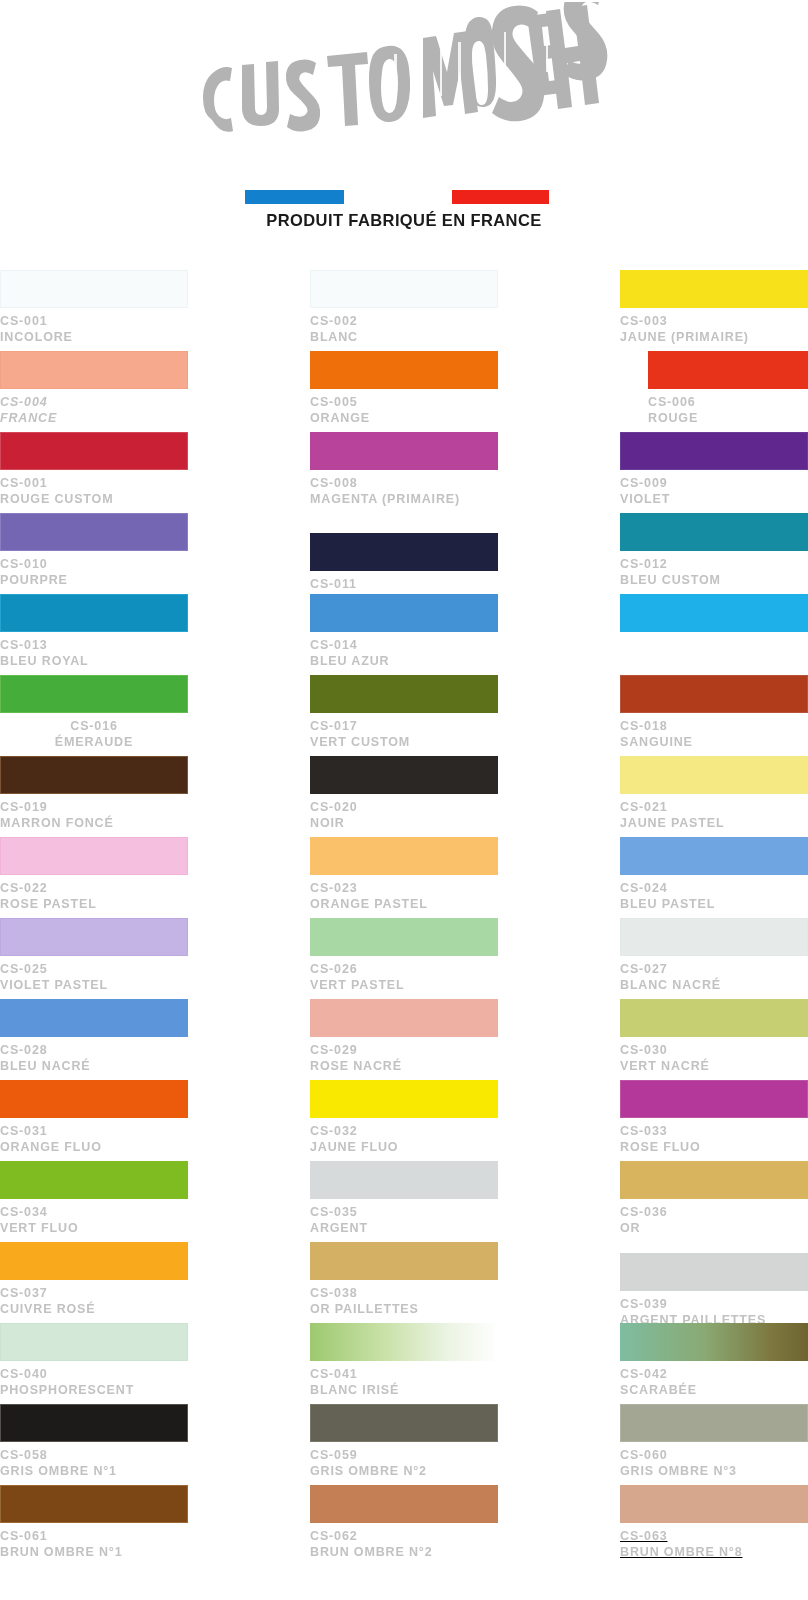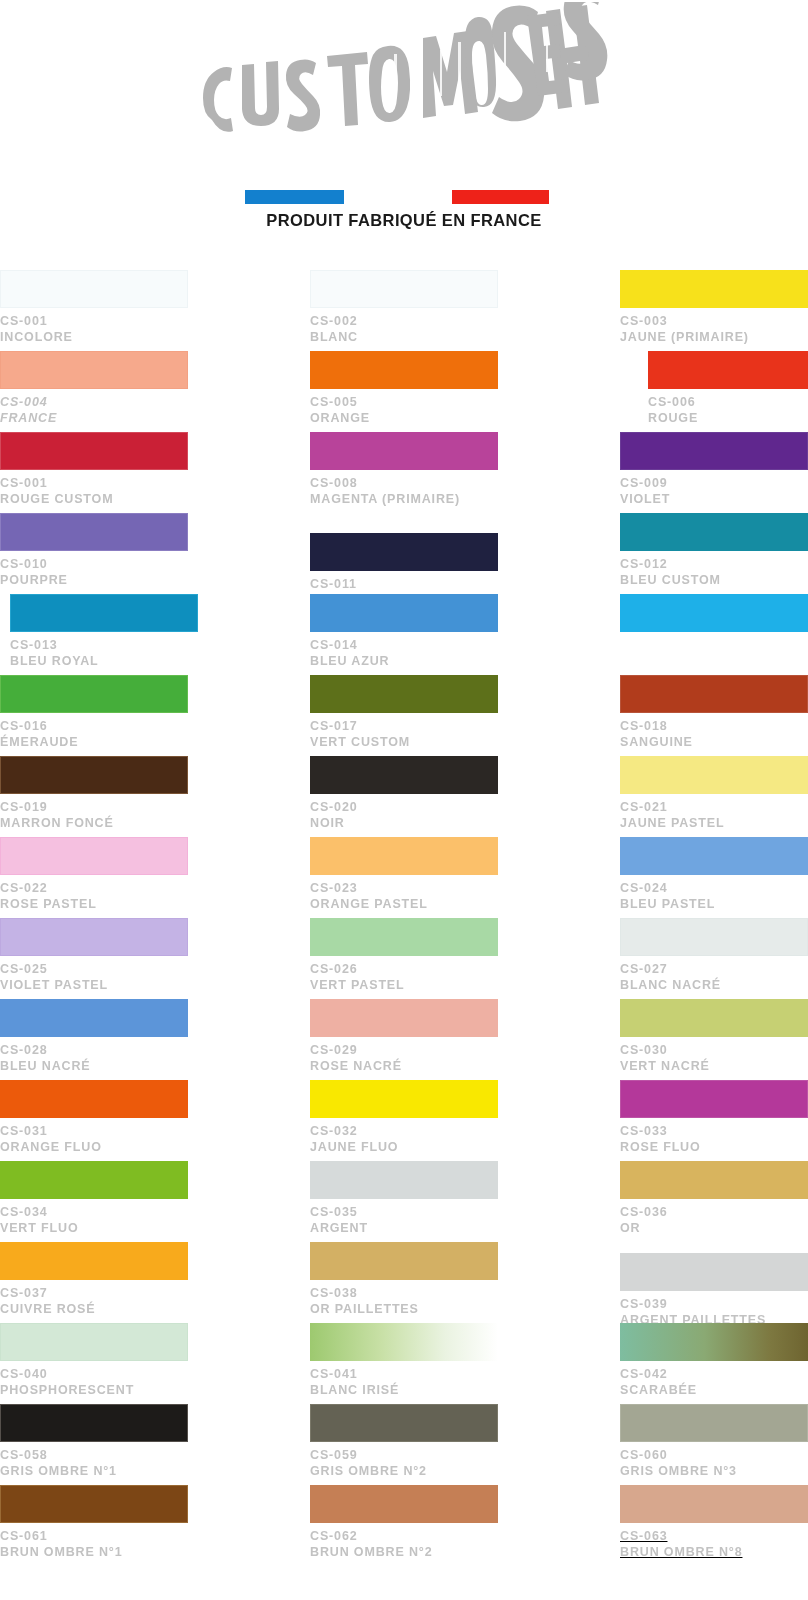--- a/index.html
+++ b/index.html
@@ -209,38 +209,38 @@
         <span class="name">INDIGO</span>
       </div>
     </div>
     <div class="cell" style="left: 620px; top: 243px;">
       <div class="swatch" style="background: rgb(21, 140, 162); box-shadow: rgb(21, 140, 162) 0px 0px 0px 1px inset;"></div>
       <div class="labels">
         <span class="code">CS-012</span>
         <span class="name">BLEU CUSTOM</span>
       </div>
     </div>
-    <div class="cell" style="left: 0px; top: 324px; margin-left: 10px;">
+    <div class="cell" style="left: 0px; top: 324px;">
       <div class="swatch" style="background: rgb(14, 143, 190); box-shadow: rgb(37, 164, 207) 0px 0px 0px 1px inset;"></div>
       <div class="labels">
         <span class="code">CS-013</span>
         <span class="name">BLEU ROYAL</span>
       </div>
     </div>
     <div class="cell" style="left: 310px; top: 324px;">
       <div class="swatch" style="background: rgb(67, 146, 213); box-shadow: rgb(67, 146, 213) 0px 0px 0px 1px inset;"></div>
       <div class="labels">
         <span class="code">CS-014</span>
         <span class="name">BLEU AZUR</span>
       </div>
     </div>
     <div class="cell" style="left: 620px; top: 324px;">
       <div class="swatch" style="background: rgb(30, 176, 232); box-shadow: rgb(30, 176, 232) 0px 0px 0px 1px inset;"></div>
     </div>
-    <div class="cell" style="left: 0px; top: 405px;">
+    <div class="cell" style="left: 0px; top: 405px; text-align: center;">
       <div class="swatch" style="background: rgb(69, 174, 58); box-shadow: rgb(99, 189, 78) 0px 0px 0px 1px inset;"></div>
       <div class="labels">
         <span class="code">CS-016</span>
         <span class="name">ÉMERAUDE</span>
       </div>
     </div>
     <div class="cell" style="left: 310px; top: 405px;">
       <div class="swatch" style="background: rgb(93, 112, 26); box-shadow: rgb(93, 112, 26) 0px 0px 0px 1px inset;"></div>
       <div class="labels">
         <span class="code">CS-017</span>

